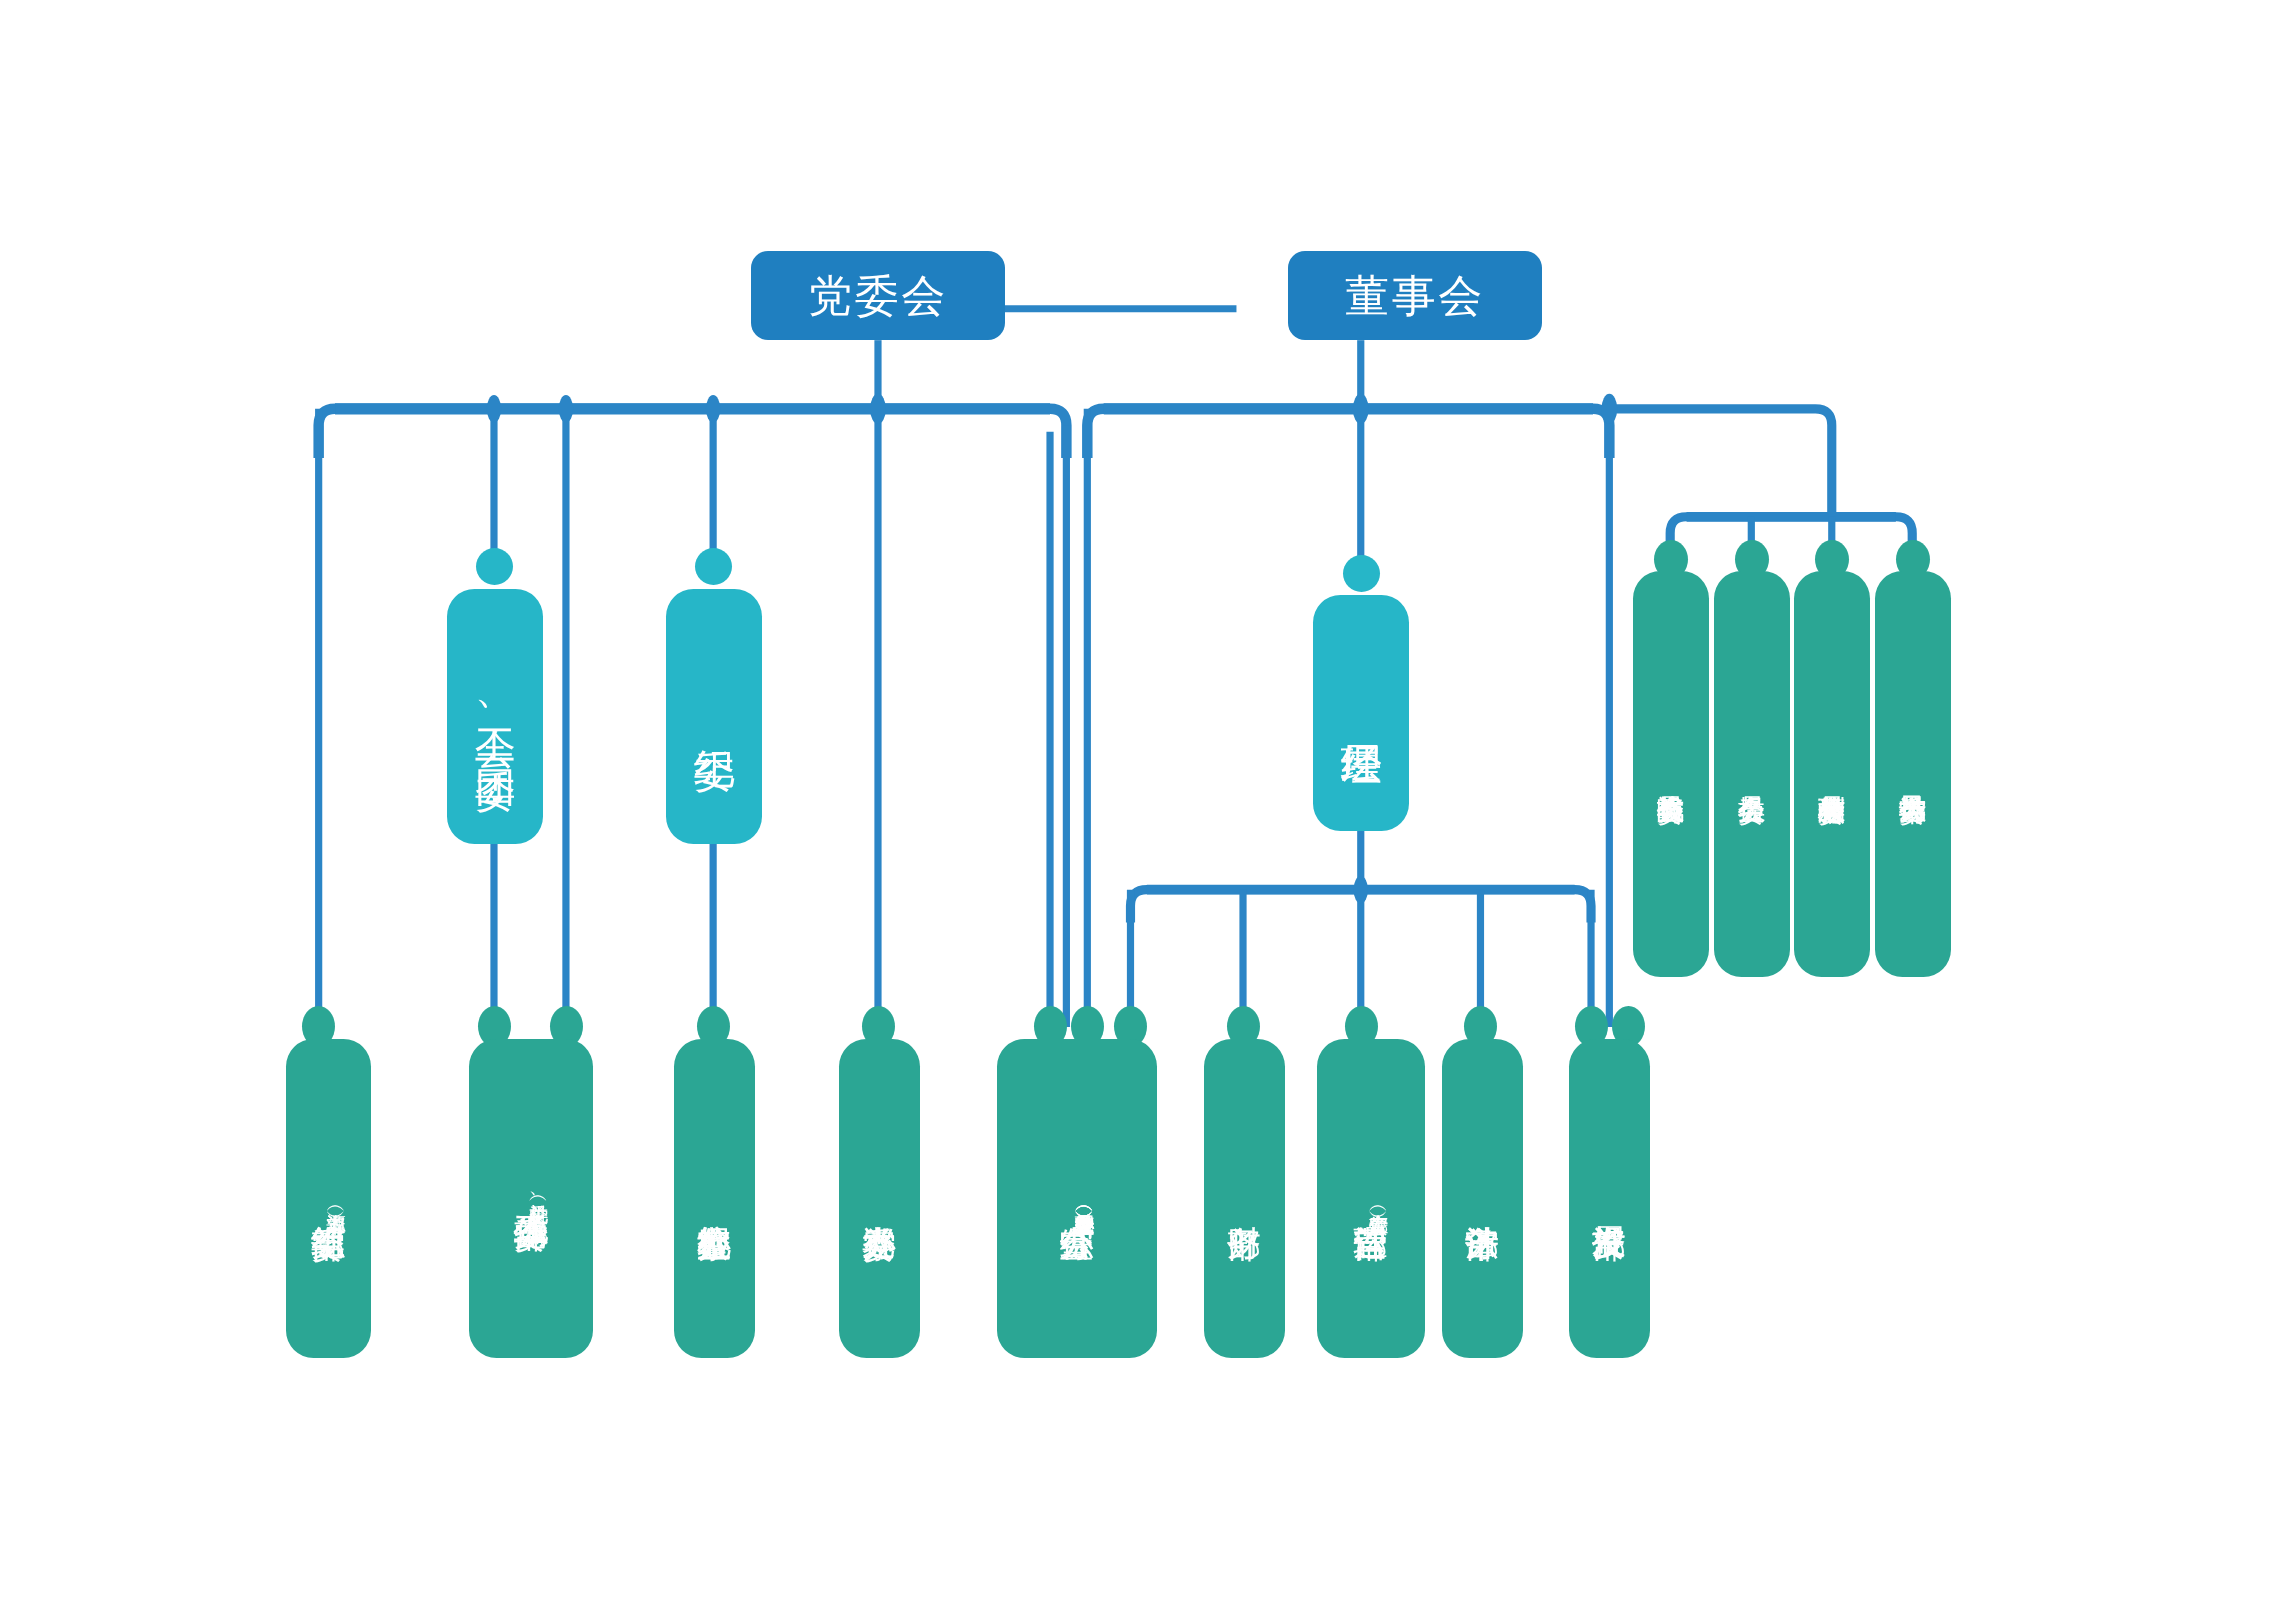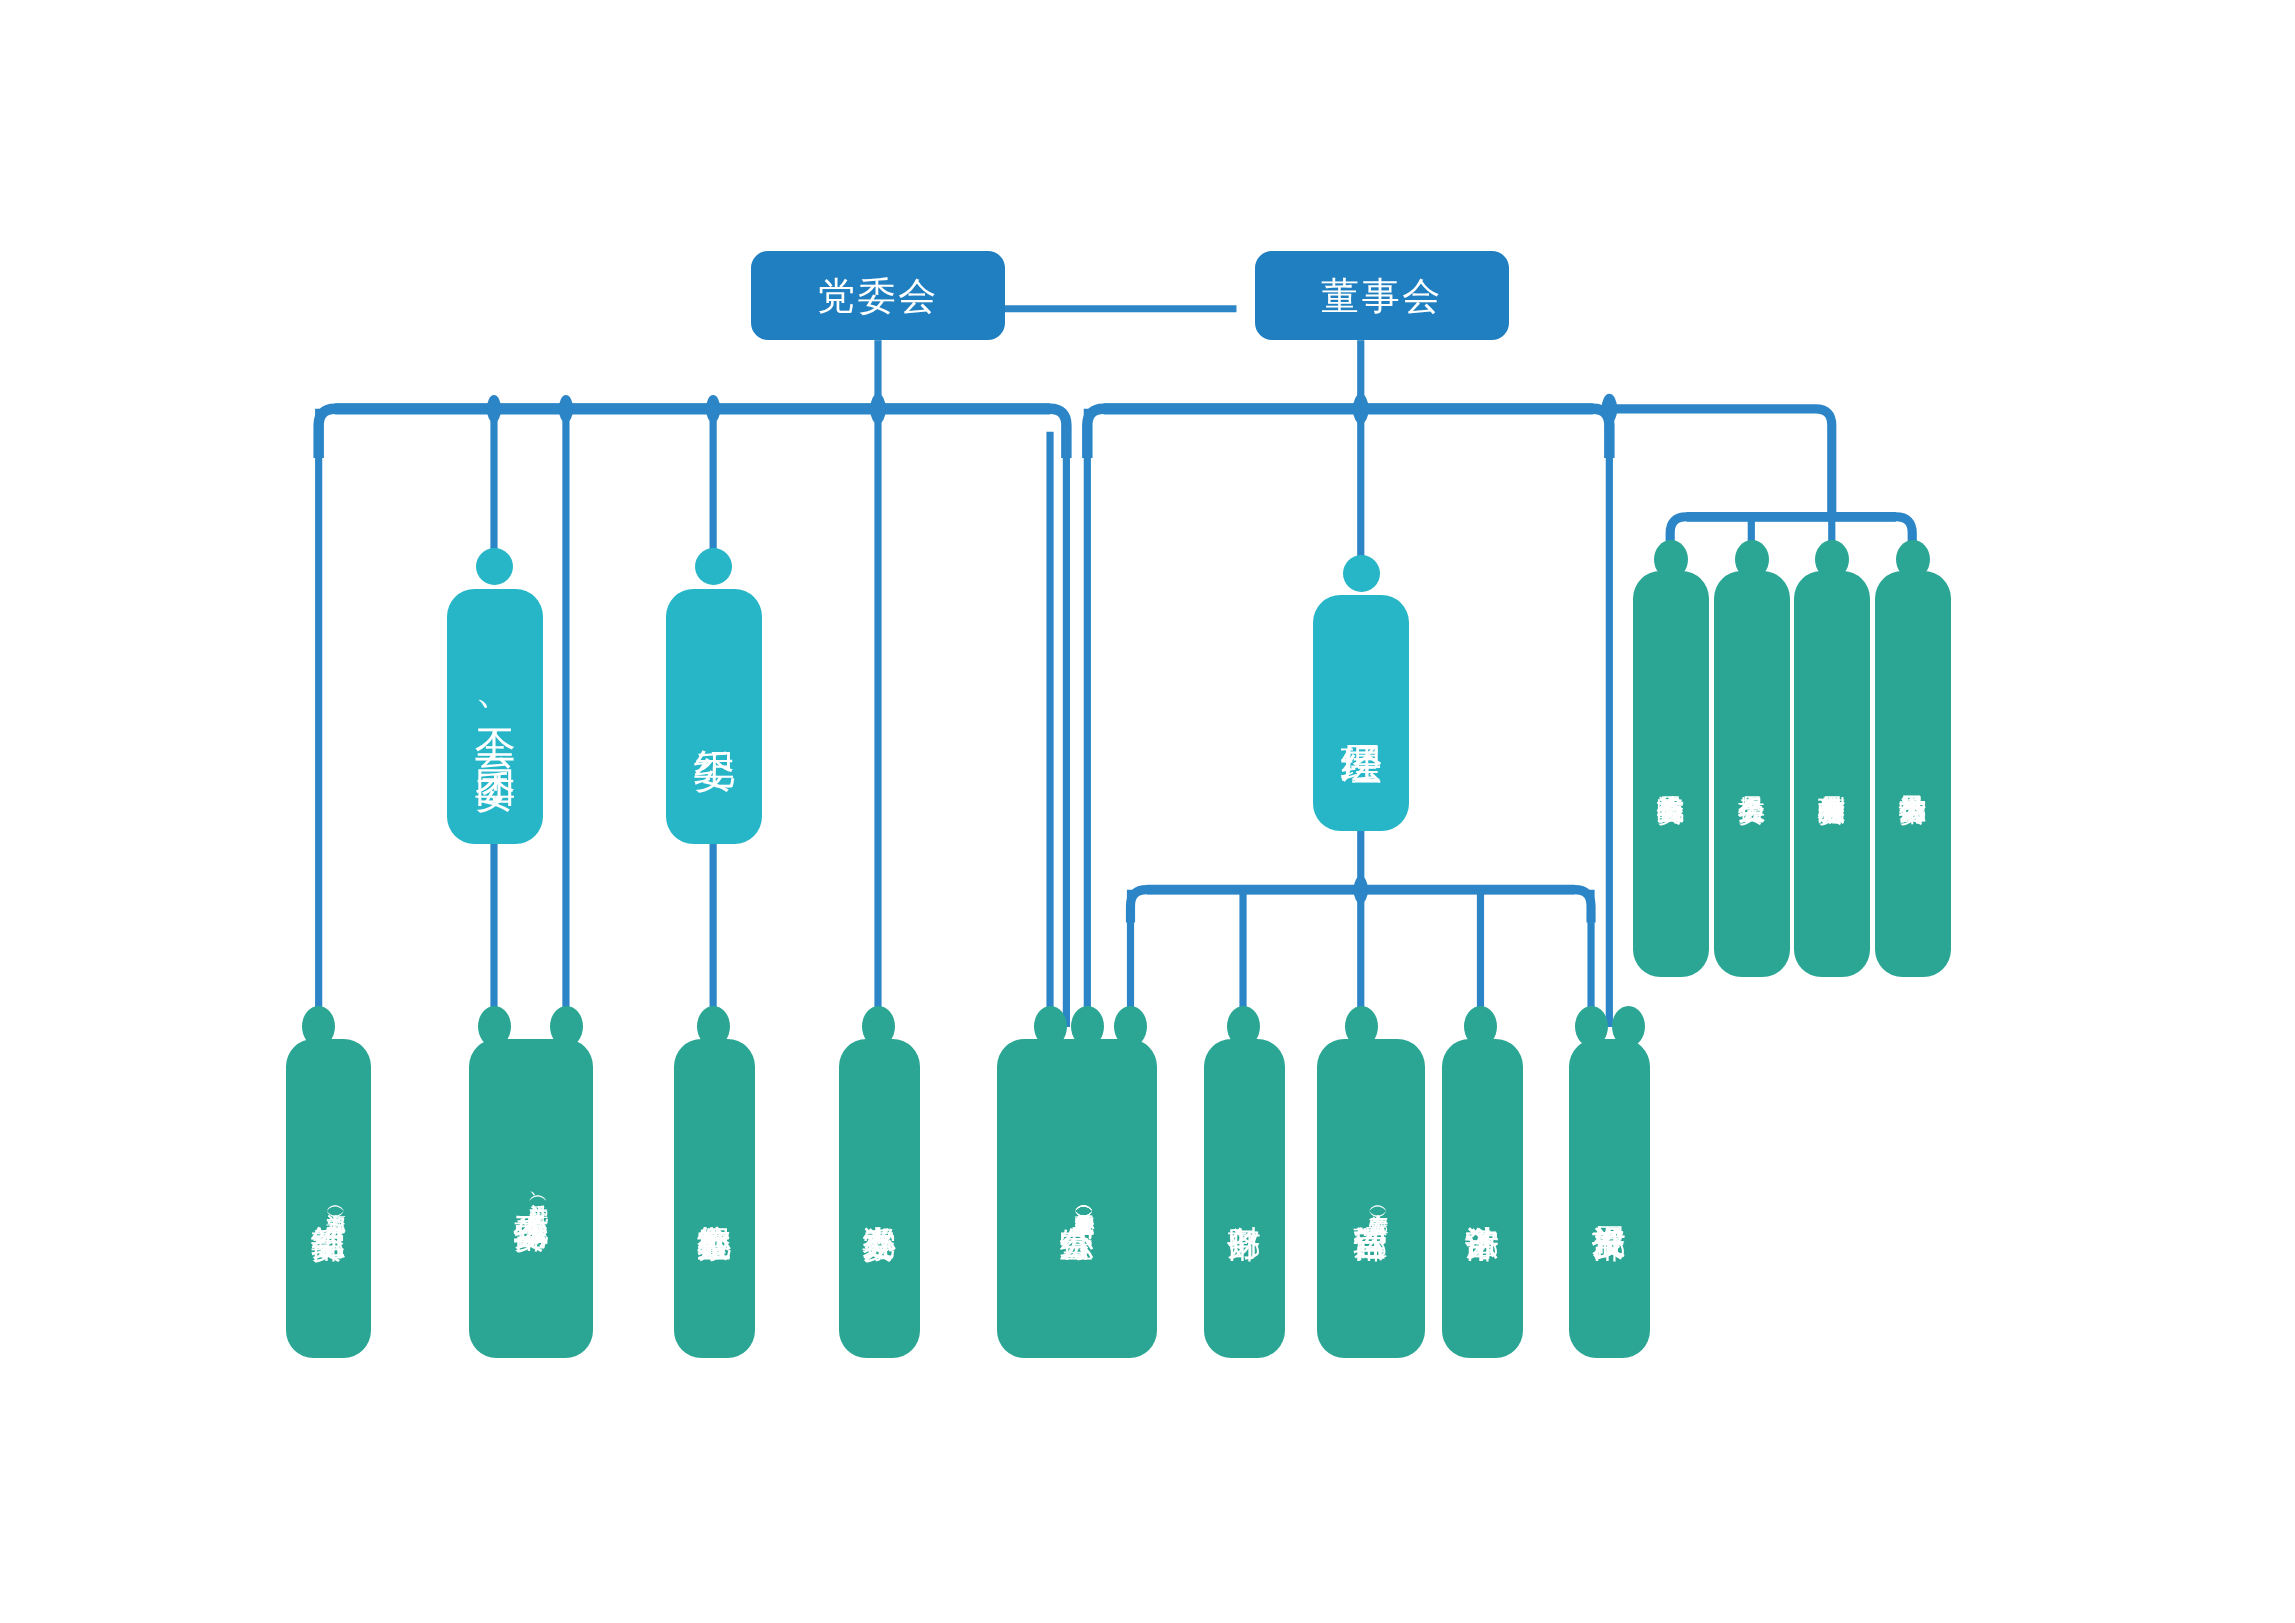--- a/index.html
+++ b/index.html
@@ -6,21 +6,21 @@
   body{width:2295px;height:1623px;overflow:hidden;
        font-family:"Liberation Sans","DejaVu Sans",sans-serif;}
   #stage{position:relative;width:2295px;height:1623px;background:#fff;}
   #wires{position:absolute;left:0;top:0;width:2295px;height:1623px;}
 
   .node{position:absolute;box-sizing:border-box;display:flex;
         align-items:center;justify-content:center;color:#ffffff;}
 
   
   .top{background:#1f7fc0;border-radius:17px;}
-  .top .ttl{font-size:38px;letter-spacing:2.6px;line-height:1;white-space:nowrap;}
+  .top .ttl{font-size:44px;letter-spacing:2.6px;line-height:1;white-space:nowrap;}
 
   
   .vbox{border-radius:27.5px;overflow:hidden;}
   .vinner{writing-mode:vertical-rl;text-orientation:upright;
           display:flex;flex-direction:row;align-items:flex-start;
           justify-content:center;height:100%;}
   .vmain{writing-mode:vertical-rl;text-orientation:upright;
          line-height:1.06;white-space:nowrap;}
   .vsub{writing-mode:vertical-rl;text-orientation:upright;
         line-height:1.04;white-space:nowrap;}
@@ -98,21 +98,21 @@
       <ellipse cx="2080" cy="625" rx="12" ry="23"></ellipse>
       <ellipse cx="2460" cy="625" rx="12" ry="23"></ellipse>
       <ellipse cx="2080" cy="1360" rx="11" ry="21"></ellipse>
     </g>
   </svg>
 
   <div class="node top" style="left:751px;top:251px;width:254px;height:89px;">
     <span class="ttl">党委会</span>
   </div>
 
-  <div class="node top" style="left:1255px;top:251px;width:254px;height:89px;align-items:center;">
+  <div class="node top" style="left:1288px;top:251px;width:254px;height:89px;align-items:center;">
     <span class="ttl">董事会</span>
   </div>
 
   <div class="dot" style="left:476px;top:548px;width:37px;height:37px;background:#26b6c8;"></div>
   <div class="node vbox lv2" style="left:447px;top:589px;width:96px;height:255px;">
     <div class="vinner">
         <span class="vmain">工会、团委</span>
       </div>
   </div>
 

